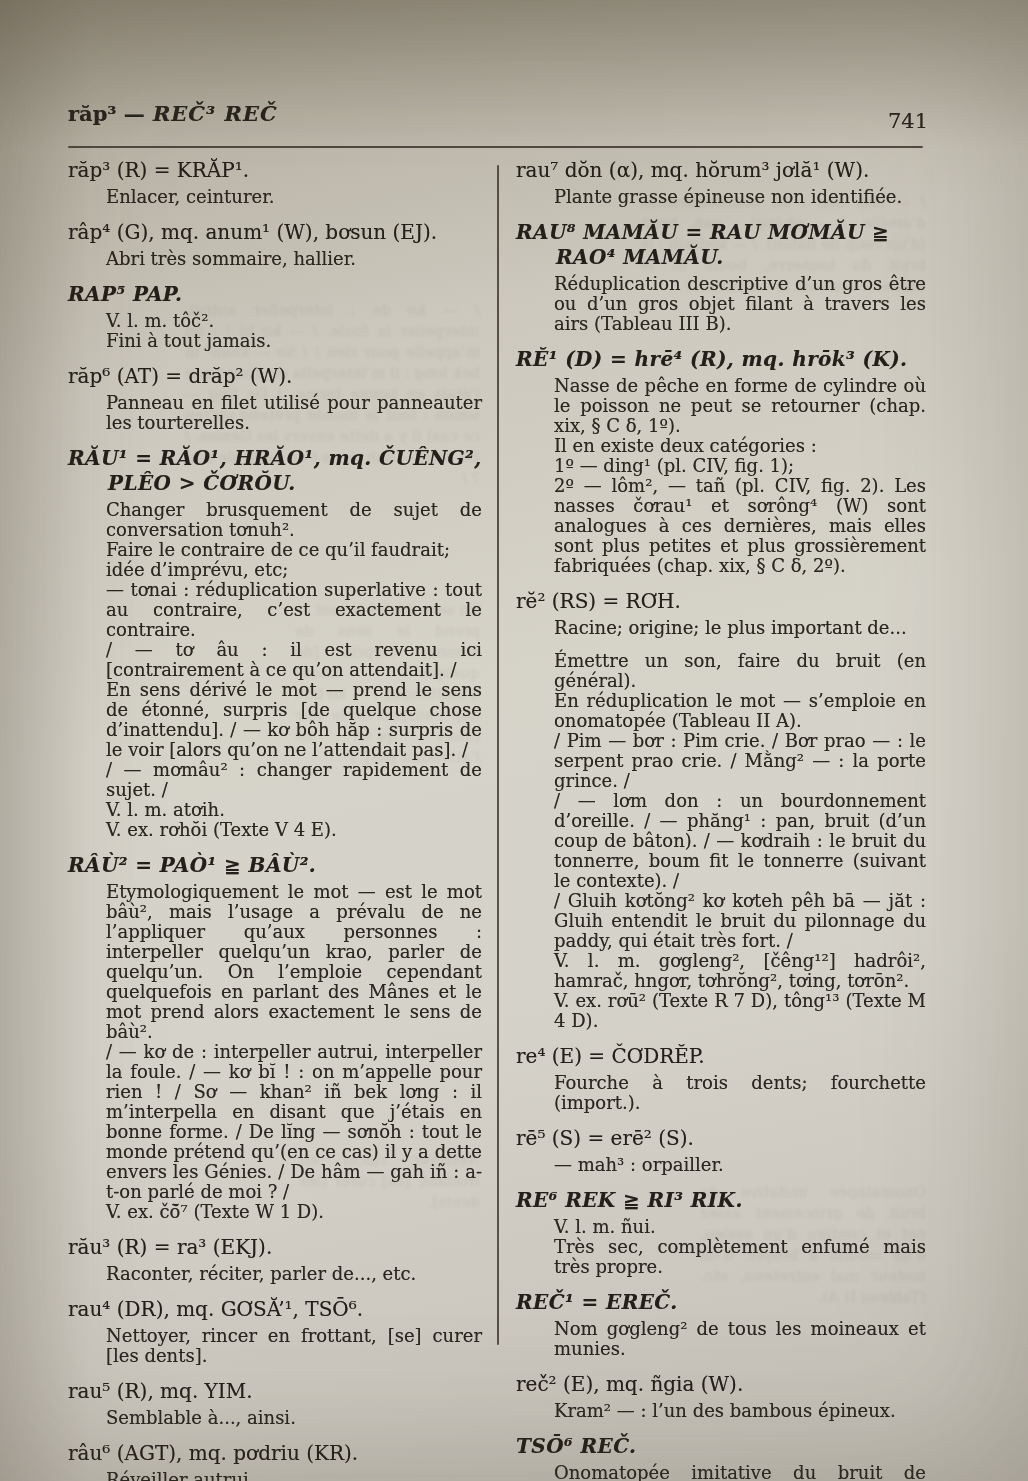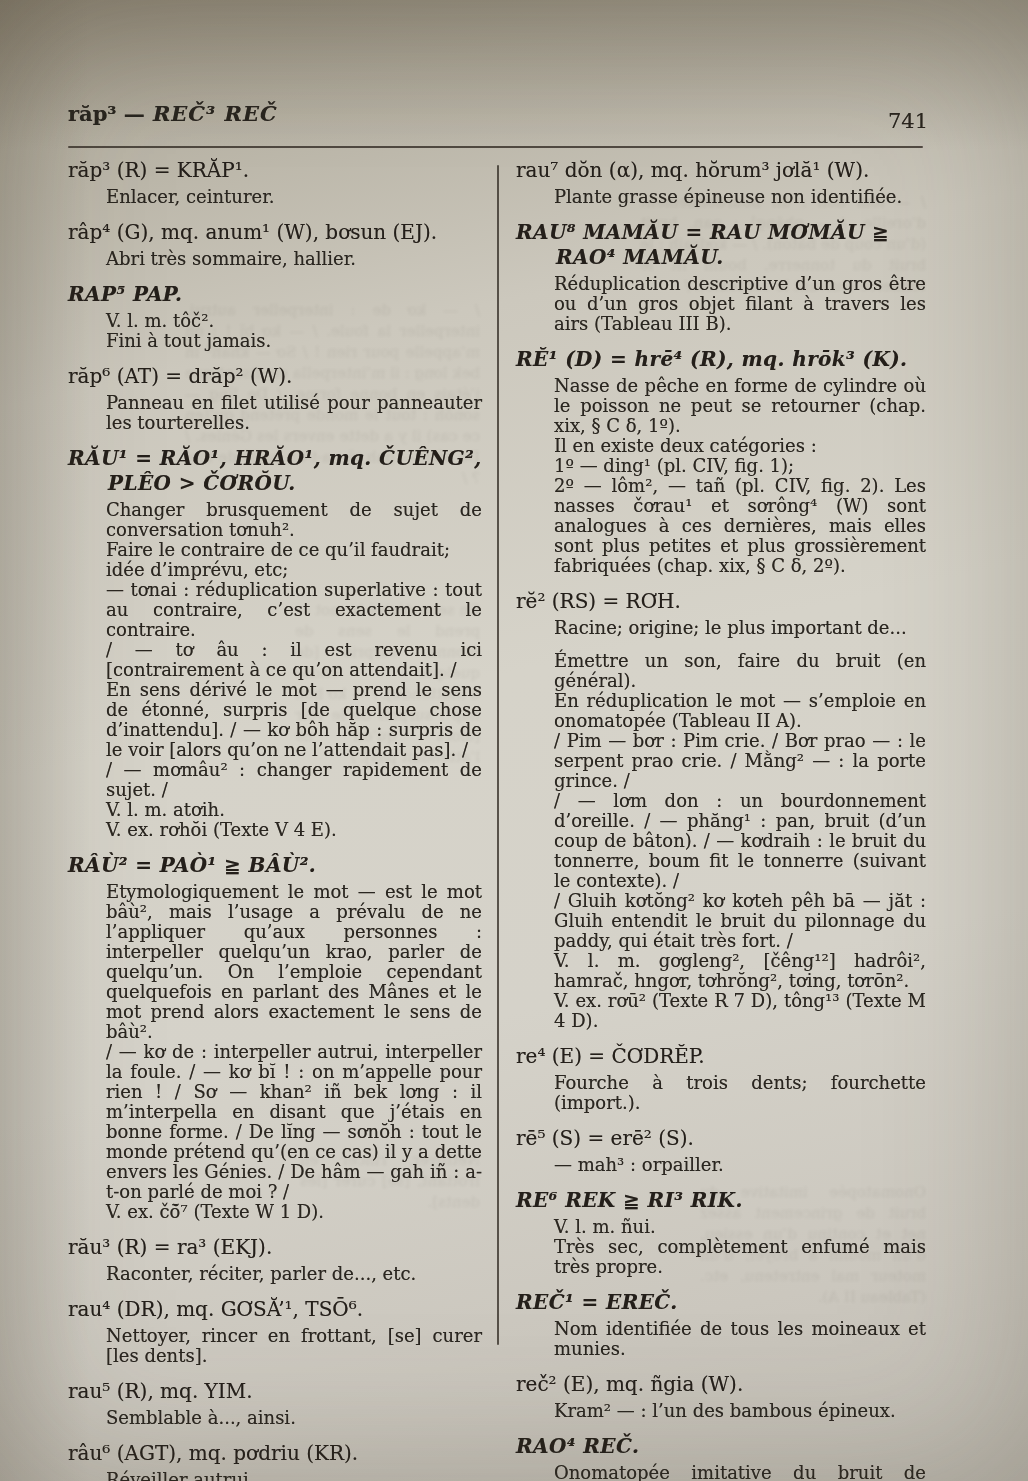--- a/index.html
+++ b/index.html
@@ -150,28 +150,28 @@
         <div class="head">rē⁵ (S) = erē² (S).</div>
         <p class="para">— mah³ : orpailler.</p>
       </div>
       <div class="entry">
         <div class="head caps">RE⁶ REK ≧ RI³ RIK.</div>
         <p class="para">V. l. m. ñui.</p>
         <p class="para">Très sec, complètement enfumé mais très propre.</p>
       </div>
       <div class="entry">
         <div class="head caps">REČ¹ = EREČ.</div>
-        <p class="para">Nom identifiée de tous les moineaux et munies.</p>
+        <p class="para">Nom gơgleng² de tous les moineaux et munies.</p>
       </div>
       <div class="entry">
         <div class="head">reč² (E), mq. ñgia (W).</div>
         <p class="para">Kram² — : l’un des bambous épineux.</p>
       </div>
       <div class="entry">
-        <div class="head caps">RAO⁴ REČ.</div>
+        <div class="head caps">TSŌ⁶ REČ.</div>
         <p class="para">Onomatopée imitative du bruit de grincement assez net et continu d’un essieu, d’un moulin à broyer, d’un moteur mal entretenu, etc. (Tableau II A).</p>
       </div>
     </div>
 
   <div class="shade top-shade"></div>
   <div class="shade left-shade"></div>
   <div class="shade vignette"></div>
 </div>
 
 </body></html>

